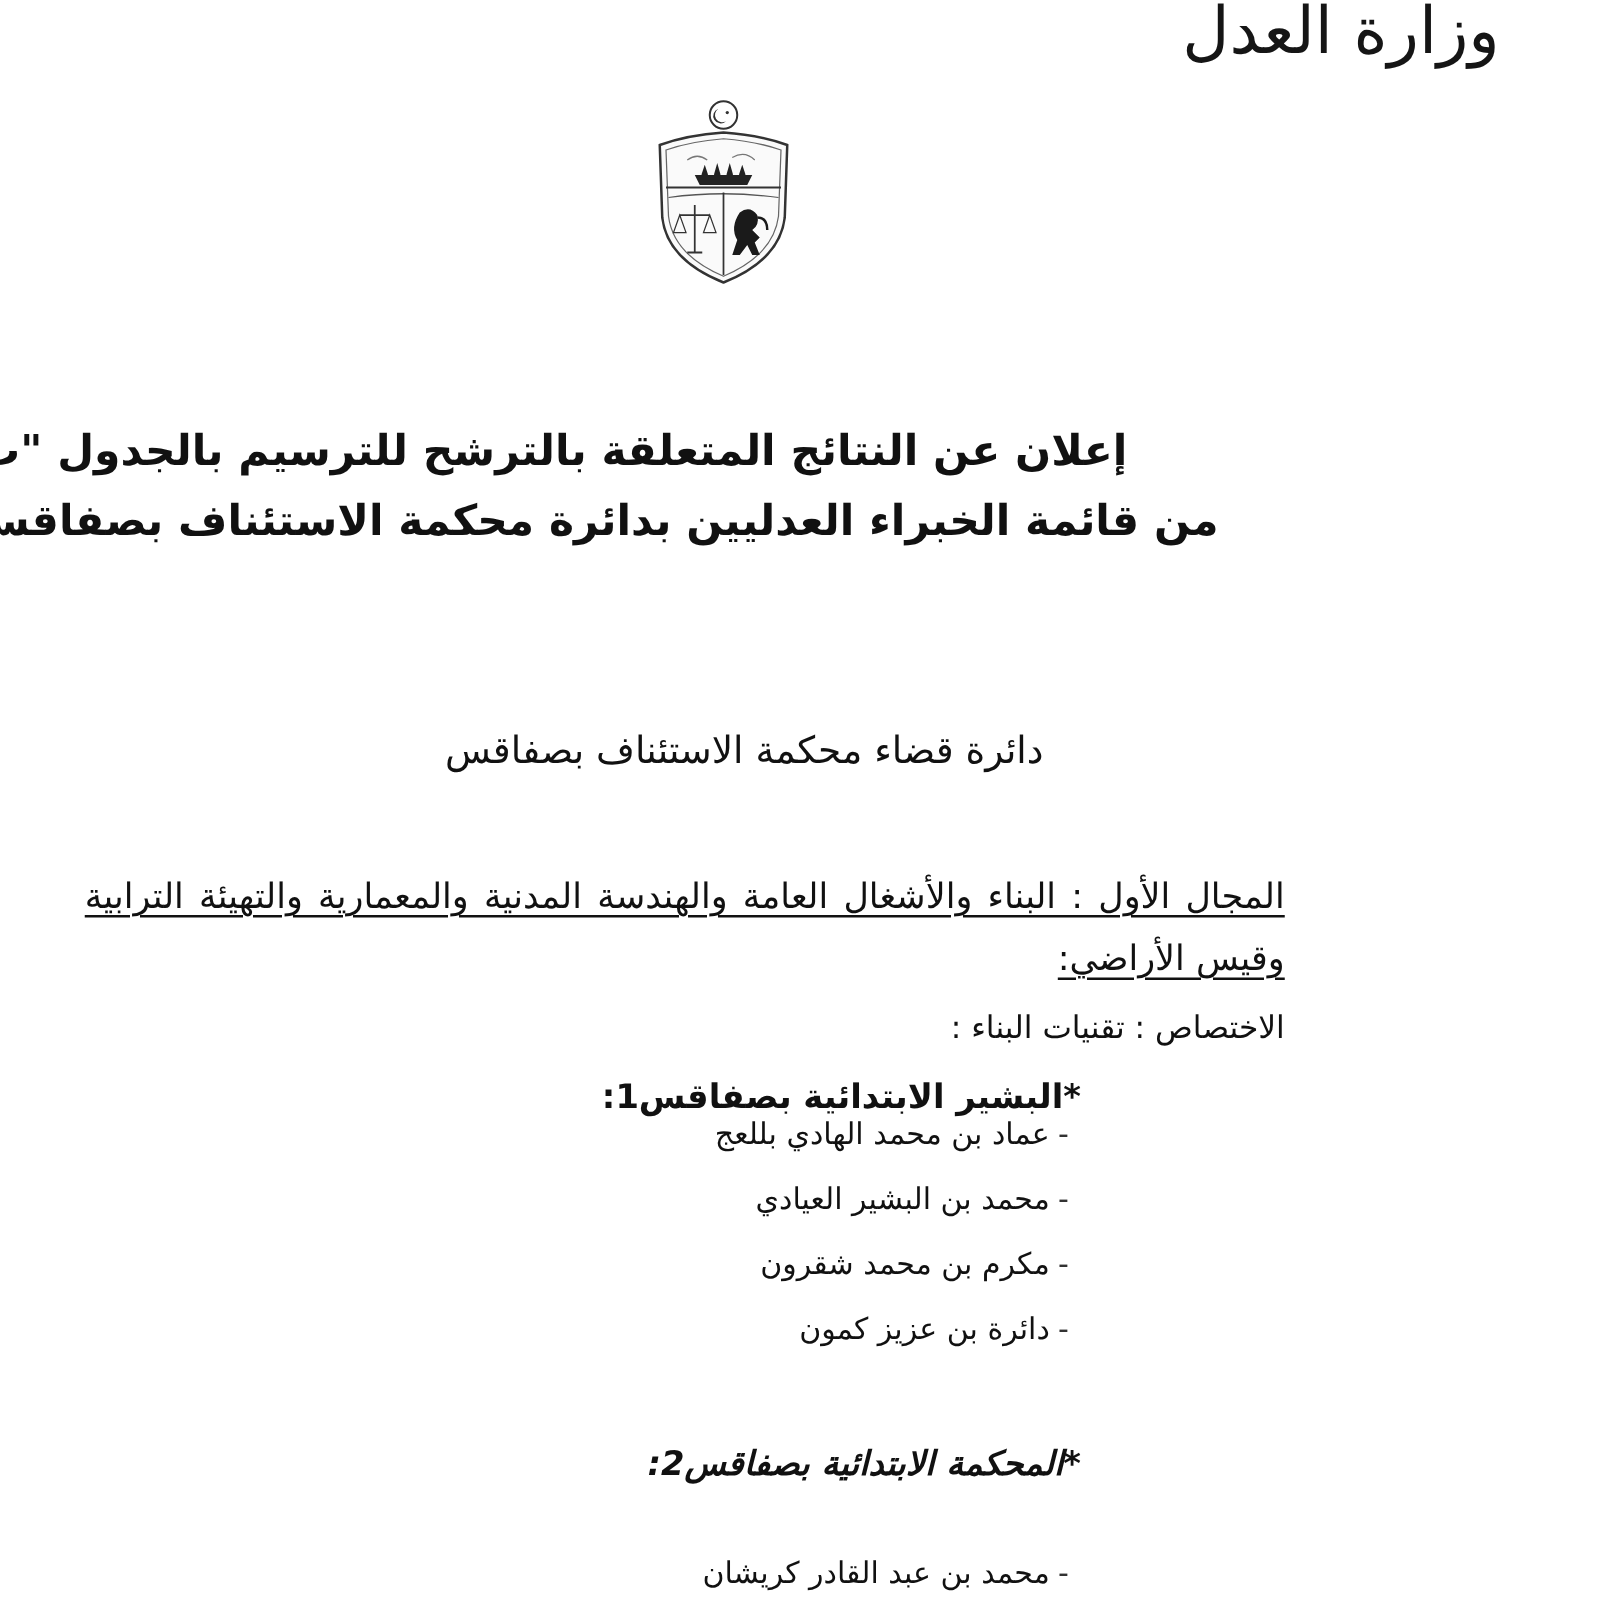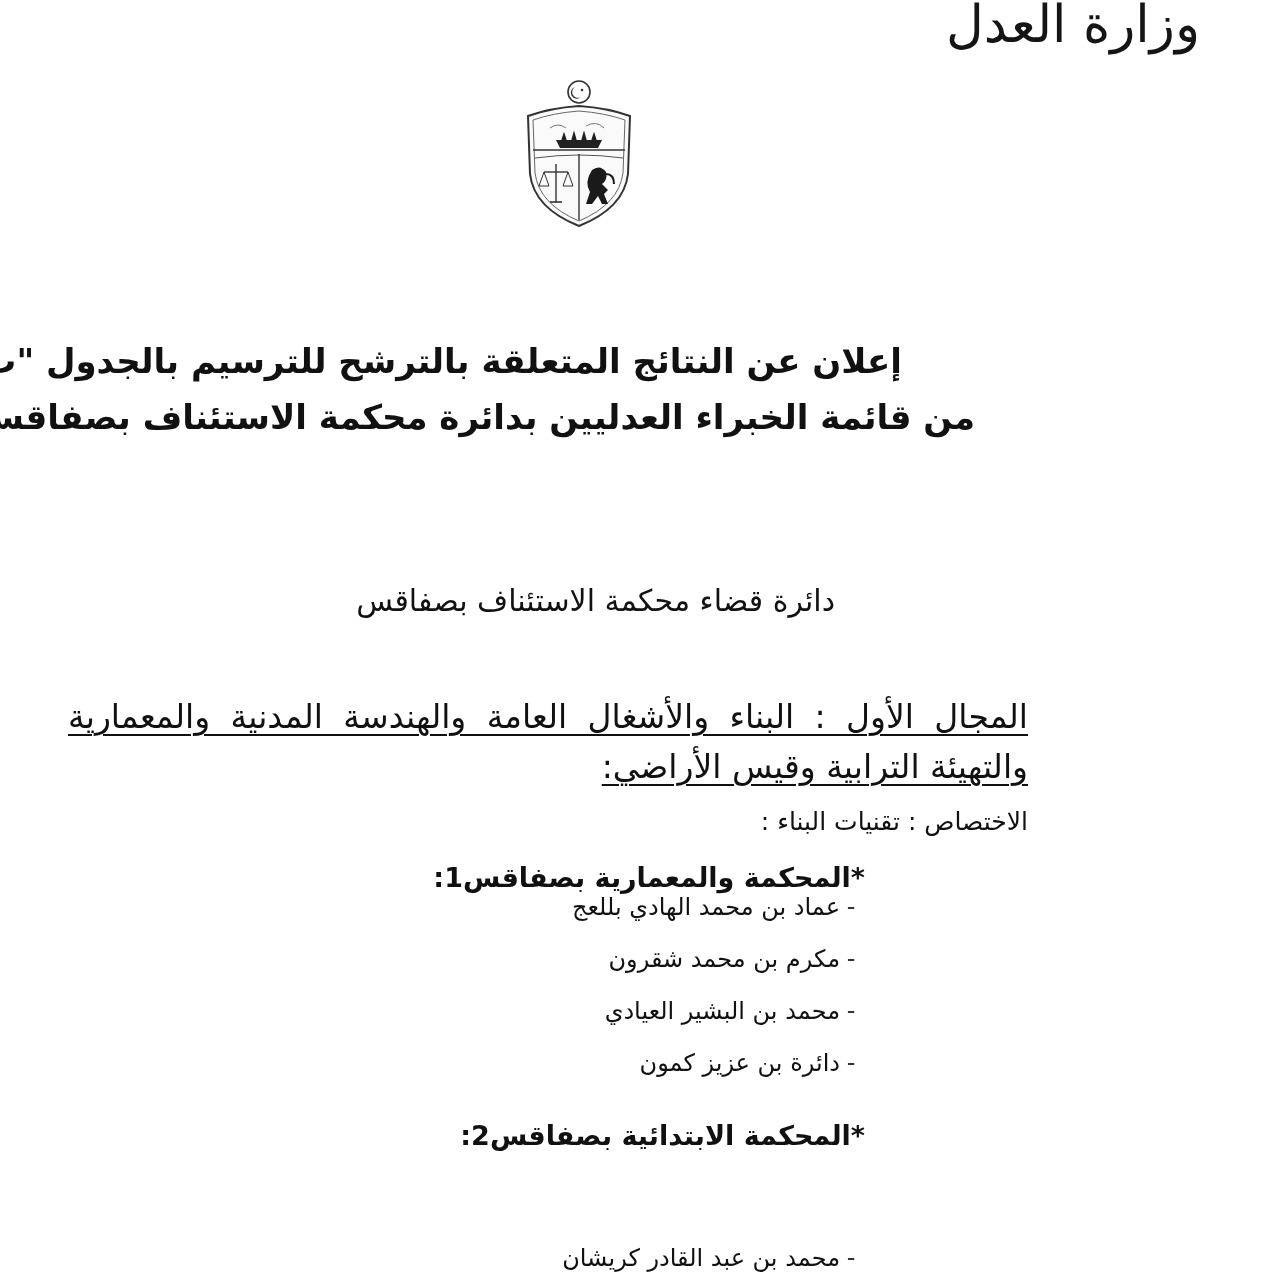--- a/index.html
+++ b/index.html
@@ -52,21 +52,21 @@
       right: 445px;
       font-size: 30px;
       font-weight: normal;
       white-space: nowrap;
     }
 
     .field-title {
       top: 692px;
       right: 252px;
       width: 960px;
-      font-size: 33px;
+      font-size: 28px;
       line-height: 50px;
       text-align: justify;
       text-align-last: right;
     }
     .field-title span {
       text-decoration: underline;
       text-decoration-thickness: 2px;
       text-underline-offset: 6px;
     }
 
@@ -77,21 +77,21 @@
       white-space: nowrap;
     }
 
     .court-head {
       right: 415px;
       font-size: 27px;
       font-weight: bold;
       white-space: nowrap;
     }
     .court-head.c1 { top: 862px; }
-    .court-head.c2 { top: 1120px; }
+    .court-head.c2 { top: 1156px; font-style: italic; }
 
     .names {
       right: 418px;
       list-style: none;
       margin: 0;
       padding: 0;
       font-size: 24px;
     }
     .names.n1 { top: 887px; }
     .names.n2 { top: 1238px; }
@@ -143,24 +143,24 @@
 <div class="abs announce l2">من قائمة الخبراء العدليين بدائرة محكمة الاستئناف بصفاقس</div>
 
 <div class="abs circuit">دائرة قضاء محكمة الاستئناف بصفاقس</div>
 
 <div class="abs field-title">
   <span>المجال الأول : البناء والأشغال العامة والهندسة المدنية والمعمارية والتهيئة الترابية وقيس الأراضي:</span>
 </div>
 
 <div class="abs specialty">الاختصاص : تقنيات البناء :</div>
 
-<div class="abs court-head c1">*المحكمة والمعمارية بصفاقس1:</div>
+<div class="abs court-head c1">*البشير الابتدائية بصفاقس1:</div>
 <ul class="abs names n1">
   <li><span class="dash">-</span><span>عماد بن محمد الهادي بللعج</span></li>
+  <li><span class="dash">-</span><span>محمد بن البشير العيادي</span></li>
   <li><span class="dash">-</span><span>مكرم بن محمد شقرون</span></li>
-  <li><span class="dash">-</span><span>محمد بن البشير العيادي</span></li>
   <li><span class="dash">-</span><span>دائرة بن عزيز كمون</span></li>
 </ul>
 
 <div class="abs court-head c2">*المحكمة الابتدائية بصفاقس2:</div>
 <ul class="abs names n2">
   <li><span class="dash">-</span><span>محمد بن عبد القادر كريشان</span></li>
 </ul>
 
 </body></html>

